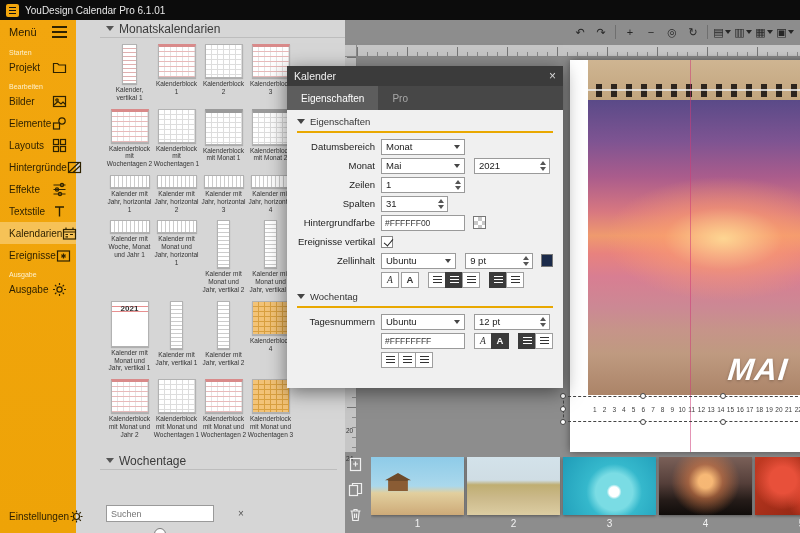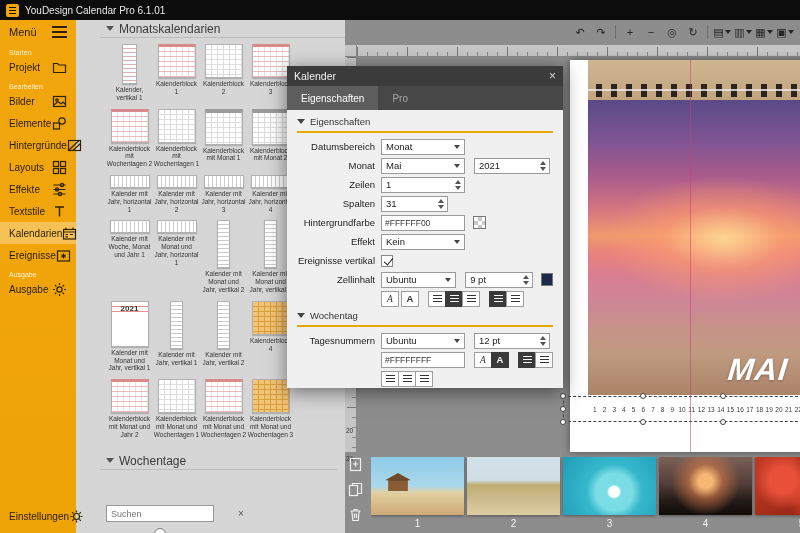--- a/index.html
+++ b/index.html
@@ -165,36 +165,36 @@
     <div class="sb-item">
       <span>Elemente</span>
       <span class="sb-icon">
           <svg viewBox="0 0 15 15" fill="none" stroke="currentColor" stroke-width="1.2">
             <rect x="1.5" y="7" width="6" height="6"></rect>
             <circle cx="10" cy="5" r="3.2"></circle>
           </svg>
         </span>
     </div>
     <div class="sb-item">
-      <span>Hintergründe</span>
-      <span class="sb-icon">
-          <svg viewBox="0 0 15 15" fill="none" stroke="currentColor" stroke-width="1.2">
-            <rect x="1.5" y="2.5" width="12" height="10"></rect>
-            <path d="M2 12 L12 2.5 M6 12.5 L13.5 5.5"></path>
-          </svg>
-        </span>
-    </div>
-    <div class="sb-item">
       <span>Layouts</span>
       <span class="sb-icon">
           <svg viewBox="0 0 15 15" fill="none" stroke="currentColor" stroke-width="1.2">
             <rect x="1.5" y="1.5" width="5" height="5"></rect>
             <rect x="8.5" y="1.5" width="5" height="5"></rect>
             <rect x="1.5" y="8.5" width="5" height="5"></rect>
             <rect x="8.5" y="8.5" width="5" height="5"></rect>
+          </svg>
+        </span>
+    </div>
+    <div class="sb-item">
+      <span>Hintergründe</span>
+      <span class="sb-icon">
+          <svg viewBox="0 0 15 15" fill="none" stroke="currentColor" stroke-width="1.2">
+            <rect x="1.5" y="2.5" width="12" height="10"></rect>
+            <path d="M2 12 L12 2.5 M6 12.5 L13.5 5.5"></path>
           </svg>
         </span>
     </div>
     <div class="sb-item">
       <span>Effekte</span>
       <span class="sb-icon">
           <svg viewBox="0 0 15 15" fill="none" stroke="currentColor" stroke-width="1.2">
             <path d="M1.5 3 H13.5 M1.5 7.5 H13.5 M1.5 12 H13.5"></path>
             <circle cx="10" cy="3" r="1.6"></circle>
             <circle cx="5" cy="7.5" r="1.6"></circle>
@@ -622,27 +622,20 @@
           <span class="spin-btns"></span>
         </div>
       </div>
 
       <div class="frow">
         <span class="flabel">Hintergrundfarbe</span>
         <input class="cinput" type="text" value="#FFFFFF00" style="">
         <span class="swatch checker"></span>
       </div>
 
-      <div class="frow">
-        <span class="flabel">Effekt</span>
-        <div class="drop">
-          <span>Kein</span>
-          <span class="dcaret"></span>
-        </div>
-      </div>
 
       <div class="frow">
         <span class="flabel">Ereignisse vertikal</span>
         <span class="cb checked"></span>
       </div>
 
       <div class="frow">
         <span class="flabel">Zellinhalt</span>
         <div class="drop">
           <span>Ubuntu</span>

